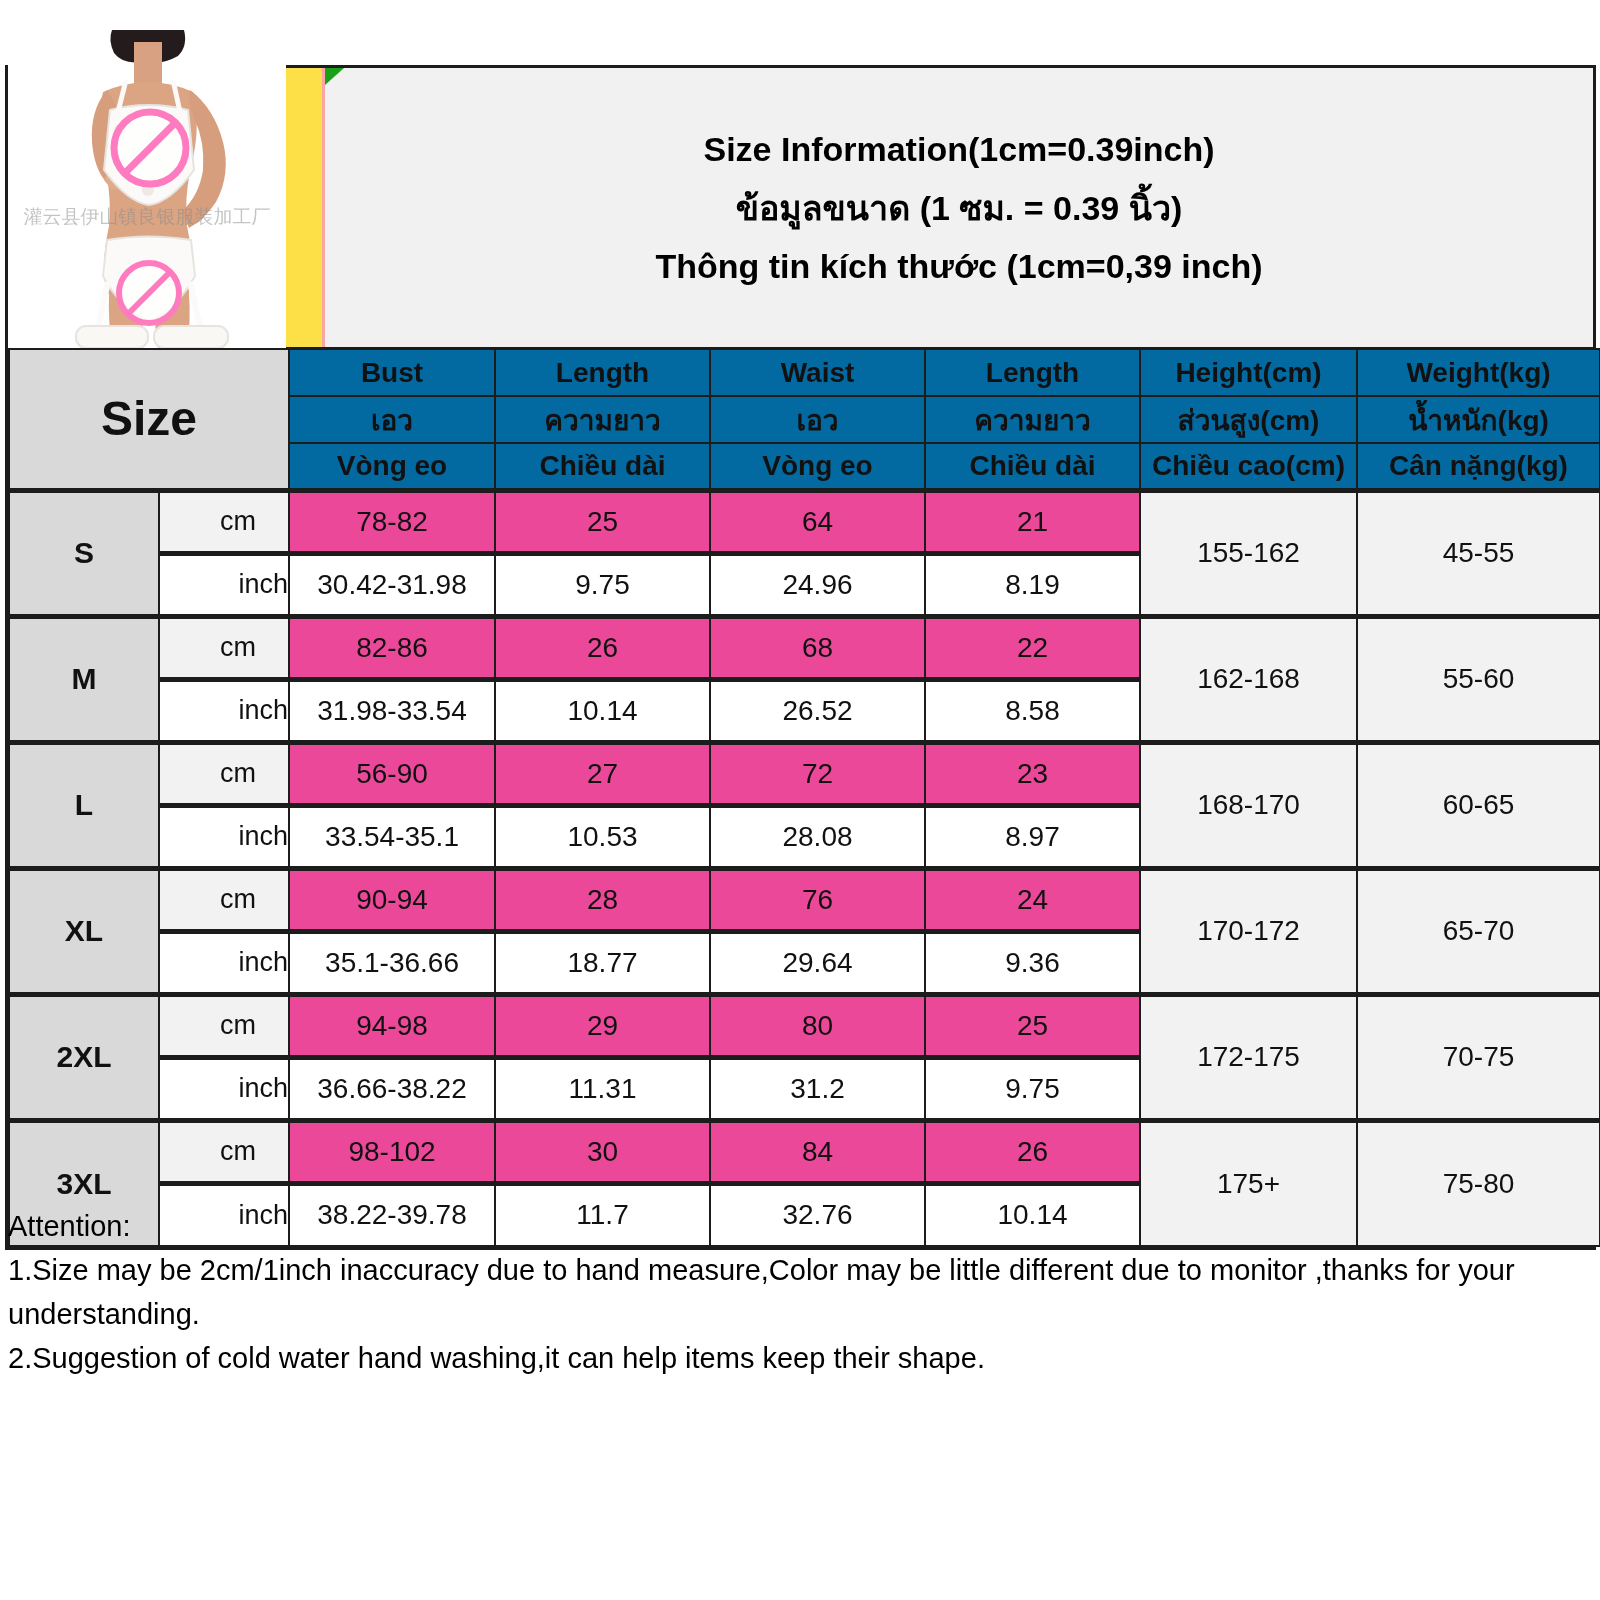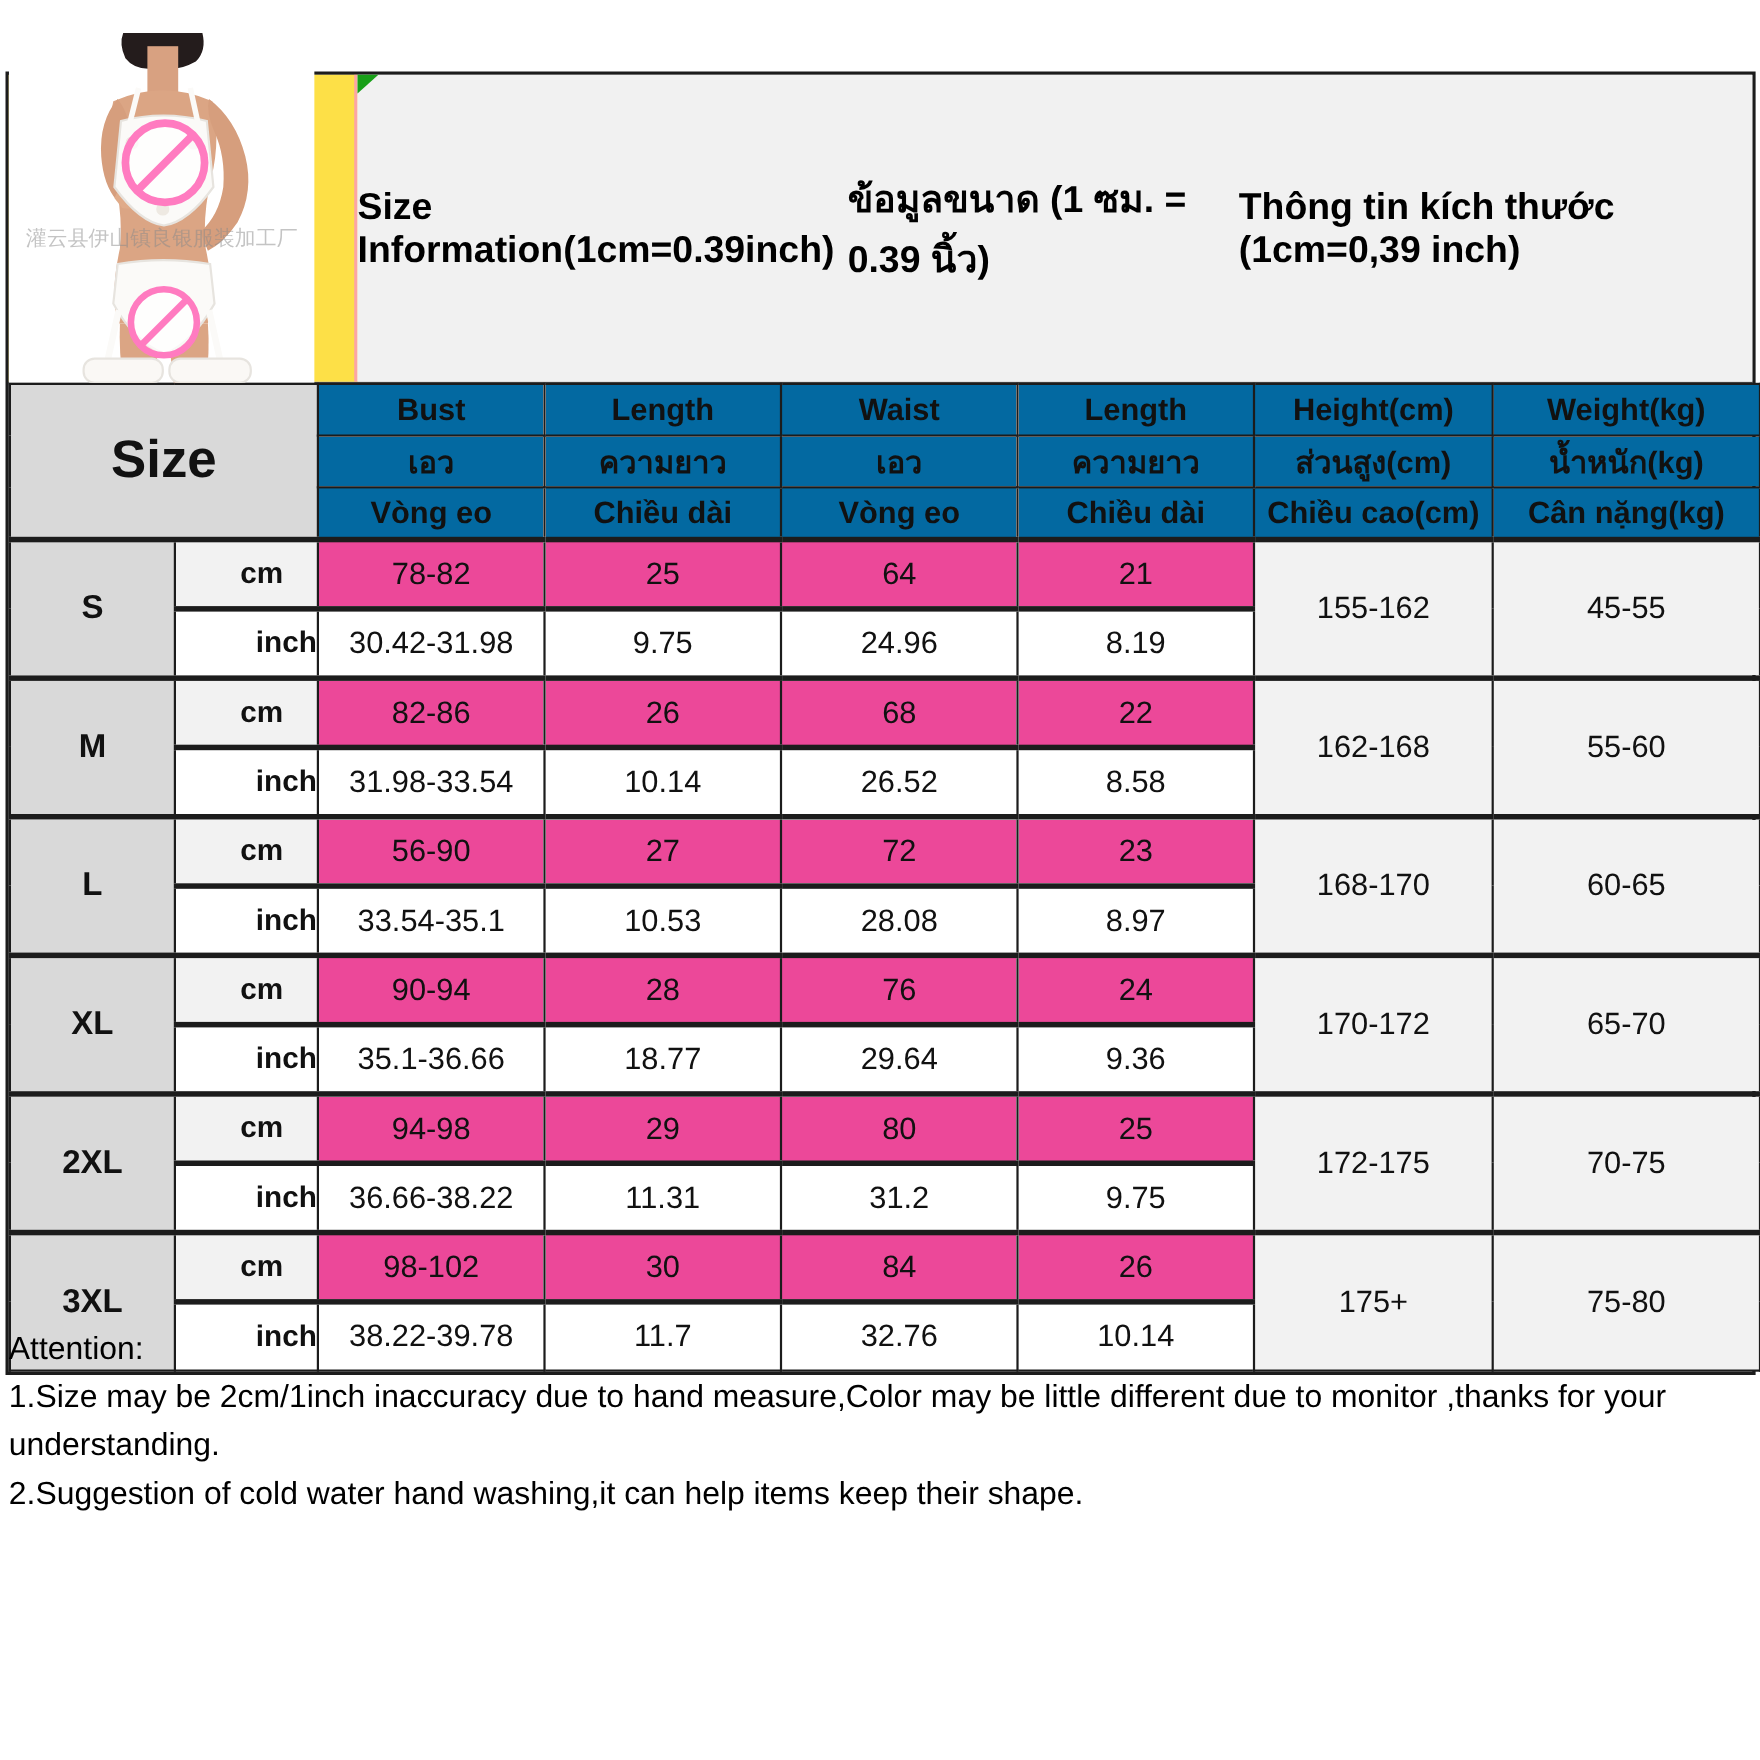--- a/index.html
+++ b/index.html
@@ -8,36 +8,36 @@
   .sheet { position:relative; width:1600px; height:1600px; overflow:hidden; }
 
   .box { position:absolute; left:5px; top:65px; width:1591px;
          border:3px solid #1c1c1c; background:#fff; }
 
   .top-row { display:flex; height:280px; border-bottom:1px solid #1c1c1c; }
   .photo-cell { position:relative; width:317px; background:#fde047;
                 border-right:3px solid #fca5a5; overflow:visible; }
   .photo-cell svg { position:absolute; left:0; top:-38px; }
   .title-cell { position:relative; flex:1; background:#f1f1f1;
-                display:flex; flex-direction:row; justify-content:center;
+                display:flex; flex-direction:column; justify-content:center;
                 align-items:center; gap:12px; }
   .corner-triangle { position:absolute; left:0; top:0; width:0; height:0;
                      border-top:17px solid #18a018; border-right:19px solid transparent; }
   .title-line { font-weight:bold; font-size:34px; color:#000; }
 
   table { width:100%; border-collapse:collapse; table-layout:fixed; }
   th, td { border:2px solid #1c1c1c; text-align:center; vertical-align:middle;
            font-size:28px; overflow:hidden; }
   thead th { background:#0369a1; font-weight:bold; height:47px; }
   th.size-head { font-size:48px; font-weight:bold; background:#d9d9d9; }
   tbody td { height:63px; background:#fff; }
   tr.cm-row  td { background:#ec4899; border-top:5px solid #1c1c1c; }
   tr.inch-row td { background:#ffffff; border-top:5px solid #1c1c1c; }
   td.size-col { background:#d9d9d9 !important; font-weight:bold; font-size:30px; }
-  td.unit-col { font-weight:bold; font-size:27px;padding-left:28px; }
+  td.unit-col { font-weight:normal; font-size:27px;padding-left:28px; }
   tr.cm-row td.unit-col { background:#f2f2f2; }
   tr.inch-row td.unit-col { background:#ffffff;text-align:right; }
   td.merged { background:#f2f2f2 !important; }
 
   .attention { position:absolute; left:8px; top:1204px; width:1584px;
                font-size:29px; line-height:1.52; color:#000; }
   .attention p { margin:0; }
 </style>
 </head>
 <body>

